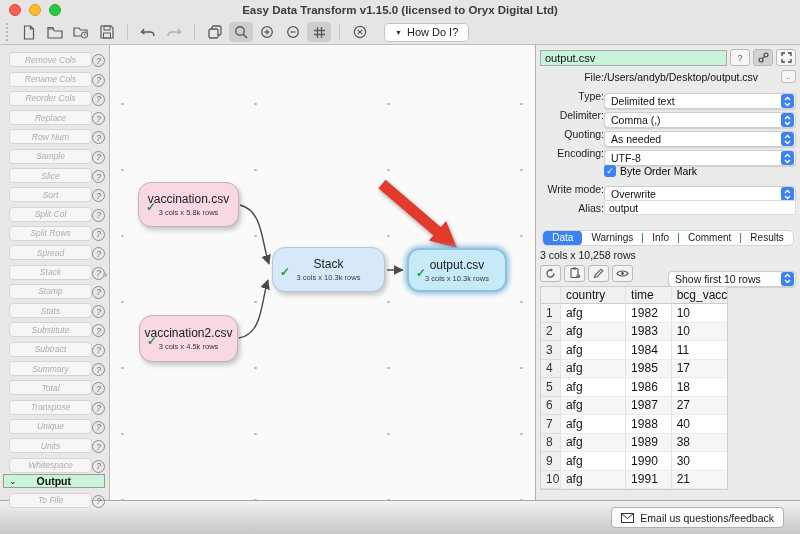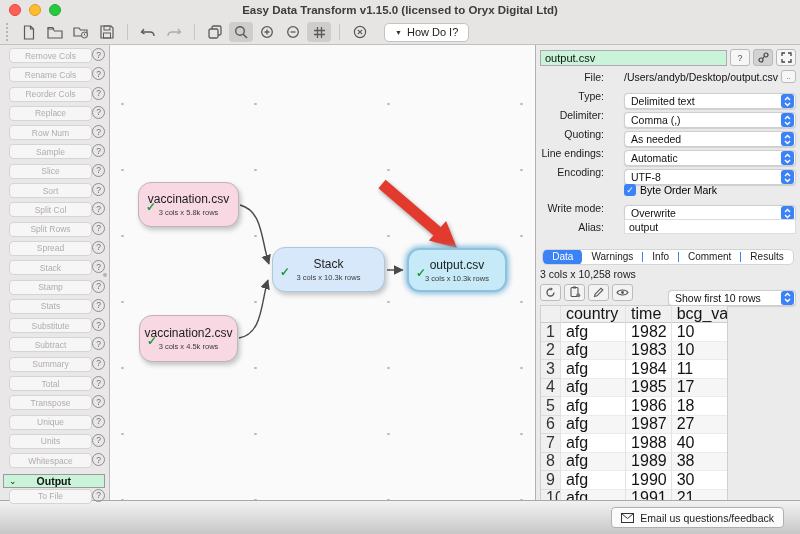--- a/index.html
+++ b/index.html
@@ -24,21 +24,21 @@
   .tbtn.disabled { opacity:.4; }
   .tsep { width:1px; height:16px; background:#c8c6c5; margin:0 6px; }
   .howdoi { margin-left:10px; height:19px; display:flex; align-items:center; gap:5px; background:#ffffff; border:1px solid #c6c4c3; border-radius:5px; padding:0 10px; font-size:11px; color:#222; }
   .howdoi .tri { font-size:7px; color:#333; }
 
   
   .main { flex:1 1 auto; display:flex; min-height:0; }
 
   
   .sidebar { width:110px; background:#e9e7e7; border-right:1px solid #bdbbba; display:flex; flex-direction:column; padding:3px 0 0 0; position:relative; }
-  .side-row { height:19.3px; display:flex; align-items:flex-start; padding:0 4px 0 9px; gap:0; }
+  .side-row { height:19.3px; display:flex; align-items:flex-end; padding:0 4px 0 9px; gap:0;font-style:italic; }
   .side-btn { flex:1; height:15px; background:#f7f6f6; border:1px solid #d6d4d4; border-radius:4px; font-size:8.5px; color:#aeacac; display:flex; align-items:center; justify-content:center; }
   .side-help { width:13px; height:13px; border-radius:50%; border:1px solid #8f8d8d; color:#6f6d6d; font-size:8.5px; display:flex; align-items:center; justify-content:center; background:transparent; }
   .output-hdr { height:17px; margin:1px 4px 1px 3px; background:#c9f4d9; border:1px solid #9a9a9a; display:flex; align-items:center; padding:0 5px; }
   .output-hdr .chev { font-size:9px; color:#222; margin-right:2px; }
   .output-hdr .lbl { flex:1; text-align:center; font-size:10.5px; font-weight:bold; color:#111; margin-right:10px; }
   .side-split { position:absolute; right:2px; top:50%; width:4px; height:4px; background:#b5b3b3; border-radius:50%; }
 
   
   .canvas { flex:1; background:#fafafa; position:relative; overflow:hidden;
     background-image:radial-gradient(circle, #b8b8b8 1px, transparent 1.4px);
@@ -48,21 +48,21 @@
   .node.pink { background:#f8d8e2; border:1px solid #c2b2b9; }
   .node.blue { background:#d7e8fa; border:1px solid #afc6dd; }
   .node.cyan { background:#c6eaf7; border:2px solid #8cc2de; box-shadow:0 0 5px 2px rgba(110,175,215,.75); }
   .node .ntitle { font-size:12px; color:#1c1c1c; }
   .node .nsub { font-size:7.5px; color:#3a3a3a; }
   .node .ncheck { position:absolute; left:7px; top:40%; color:#1f9e3d; font-size:12px; font-weight:bold; }
 
   
   .inspector { width:265px; background:#ebebeb; border-left:1px solid #b3b1b0; display:flex; flex-direction:column; padding:3px 4px 0 4px; font-size:10.5px; }
   .irow { height:19px; display:flex; align-items:center; flex:0 0 auto; }
-  .ilabel { width:64px; text-align:right; margin-right:20px; color:#1d1d1d; flex:0 0 auto; }
+  .ilabel { width:64px; text-align:right; margin-right:0; color:#1d1d1d; flex:0 0 auto; }
   .name-input { flex:1; height:16px; background:#c9f4d9; border:1px solid #ababab; font-size:11px; padding:0 4px; color:#111; font-family:inherit; }
   .mini-btn { width:20px; height:17px; margin-left:3px; background:#f6f6f6; border:1px solid #b9b9b9; border-radius:3px; display:flex; align-items:center; justify-content:center; font-size:9px; color:#555; }
   .mini-btn.pressed { background:#d2d2d2; }
   .file-value { flex:1; color:#111; white-space:nowrap; overflow:hidden; }
   .browse-btn { width:15px; height:13px; background:#f6f6f6; border:1px solid #bbb; border-radius:3px; font-size:8px; color:#555; display:flex; align-items:center; justify-content:center; }
   .select { flex:1; height:16px; background:#fff; border:1px solid #cfcfcf; border-radius:4px; display:flex; align-items:center; padding:0 1px 0 6px; color:#111; box-shadow:0 .5px 1px rgba(0,0,0,.12);margin-top:11px; }
   .select .sval { flex:1; }
   .stepper { width:13px; height:14px; background:#3b82f7; border-radius:3px; display:flex; flex-direction:column; align-items:center; justify-content:center; }
   .checkbox { width:12px; height:12px; background:#3b82f7; border-radius:3px; color:#fff; font-size:9px; display:flex; align-items:center; justify-content:center; margin-right:4px; }
   .alias-input { flex:1; height:15px; background:#fff; border:1px solid #dcdcdc; font-size:10.5px; padding:0 4px; font-family:inherit; color:#111; }
@@ -72,21 +72,21 @@
   .seg .tab.active { background:#3b82f7; color:#fff; border-radius:5px; }
   .seg .tsepb { width:1px; height:10px; background:#3b82f7; }
   .dims-row { height:16px; display:flex; align-items:center; color:#1b1b1b; flex:0 0 auto; }
   .act-row { height:20px; display:flex; align-items:center; gap:3px; flex:0 0 auto; }
   .act-btn { width:21px; height:17px; background:#f3f3f3; border:1px solid #bcbcbc; border-radius:3px; display:flex; align-items:center; justify-content:center; color:#555; }
   .show-rows { margin-left:auto; width:128px; flex:0 0 auto; }
   
   .dtable { margin-top:3px; background:#fff; border:1px solid #cfcfcf; flex:0 0 auto; width:188px; }
   .trow { display:flex; height:18.5px; }
   .trow.head { height:17px; }
-  .tc { border-right:1px solid #e3e3e3; border-bottom:1px solid #ebebeb; display:flex; align-items:center; padding:0 5px; font-size:16px; color:#141414; overflow:hidden; }
+  .tc { border-right:1px solid #e3e3e3; border-bottom:1px solid #ebebeb; display:flex; align-items:center; padding:0 5px; font-size:12px; color:#141414; overflow:hidden; }
   .tc.num { width:20px; background:#f0f0f0; border-bottom:1px solid #ddd; justify-content:flex-start; color:#333; }
   .tc.c1 { width:66px; } .tc.c2 { width:46px; } .tc.c3 { width:56px; border-right:none; }
   .trow.head .tc { background:#f0f0f0; border-bottom:1px solid #ccc; }
   .trow.alt .tc:not(.num) { background:#f6f6f6; }
 
   
   .statusbar { height:34px; flex:0 0 auto; background:linear-gradient(#f2f2f2, #c7c7c7); border-top:1px solid #a8a8a8; display:flex; align-items:center; justify-content:flex-end; padding:0 16px; }
   .email-btn { height:21px; display:flex; align-items:center; gap:6px; background:#fbfbfb; border:1px solid #b0b0b0; border-radius:4px; padding:0 9px; font-size:10.5px; color:#1a1a1a;margin-left:20px; }
 </style>
 </head>
@@ -384,31 +384,20 @@
         <span class="select">
             <span class="sval">As needed</span>
             <span class="stepper">
               <svg width="9" height="11" viewBox="0 0 9 11">
                 <path d="M2 4 L4.5 1.5 L7 4 M2 7 L4.5 9.5 L7 7" fill="none" stroke="#fff" stroke-width="1.4"></path>
               </svg>
             </span>
           </span>
       </div>
       <div class="irow">
-        <span class="ilabel">Line endings:</span>
-        <span class="select">
-            <span class="sval">Automatic</span>
-            <span class="stepper">
-              <svg width="9" height="11" viewBox="0 0 9 11">
-                <path d="M2 4 L4.5 1.5 L7 4 M2 7 L4.5 9.5 L7 7" fill="none" stroke="#fff" stroke-width="1.4"></path>
-              </svg>
-            </span>
-          </span>
-      </div>
-      <div class="irow">
         <span class="ilabel">Encoding:</span>
         <span class="select">
             <span class="sval">UTF-8</span>
             <span class="stepper">
               <svg width="9" height="11" viewBox="0 0 9 11">
                 <path d="M2 4 L4.5 1.5 L7 4 M2 7 L4.5 9.5 L7 7" fill="none" stroke="#fff" stroke-width="1.4"></path>
               </svg>
             </span>
           </span>
       </div>

